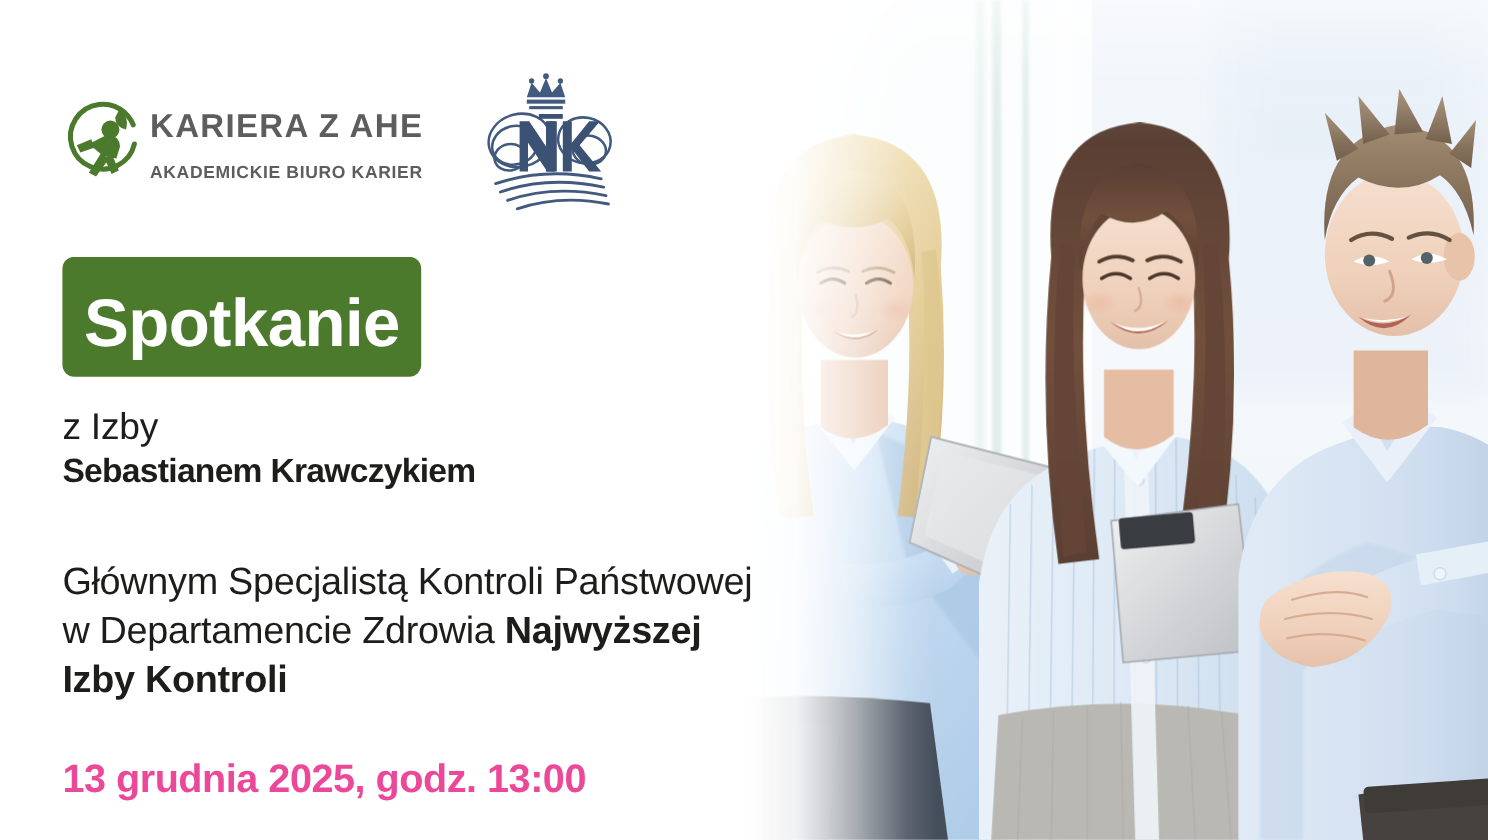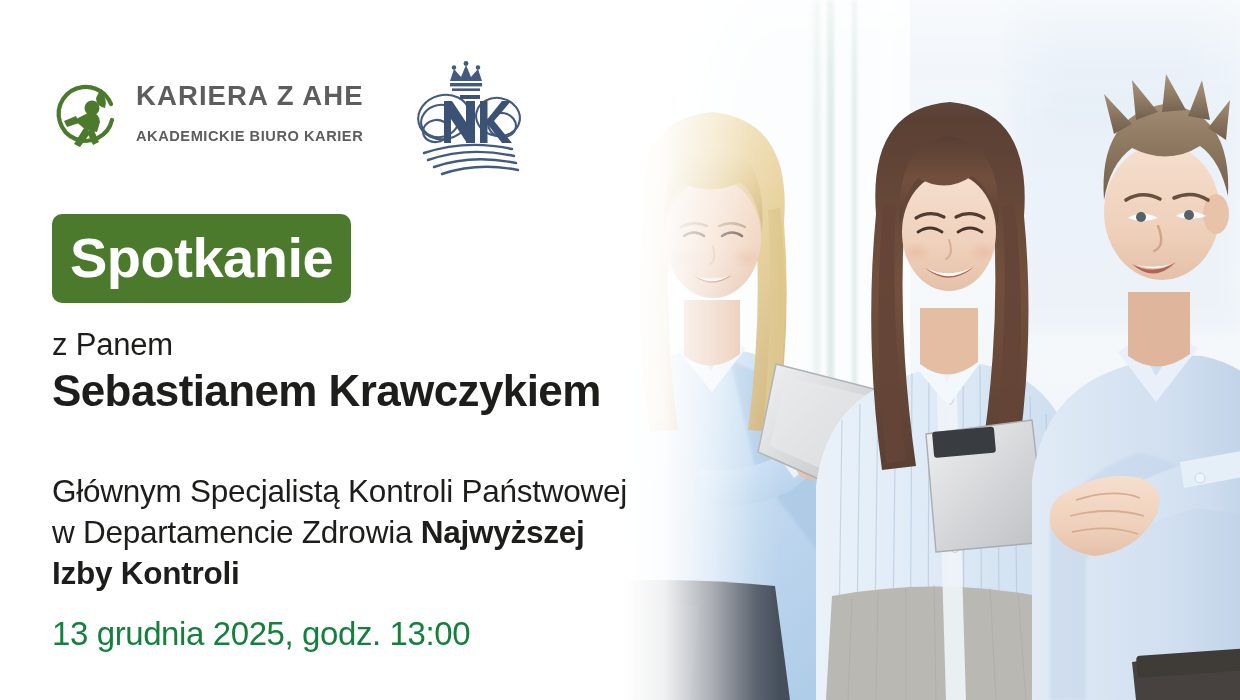--- a/index.html
+++ b/index.html
@@ -56,22 +56,22 @@
   .header {
     position: absolute;
     left: 52px;
     top: 55px;
     display: flex;
     align-items: center;
     gap: 42px;
   }
   .brand {
     display: flex;
-    align-items: flex-start;
-    gap: 14px;
+    align-items: flex-end;
+    gap: 3px;
   }
   .brand-mark { width: 70px; height: 70px; flex: 0 0 auto; display: block; }
   .brand-words { display: flex; flex-direction: column; gap: 3px; }
   .brand-title {
     font-size: 27.5px;
     font-weight: bold;
     letter-spacing: 1.1px;
     color: #5d5d5d;
     line-height: 1;
     white-space: nowrap;
@@ -97,57 +97,57 @@
   }
 
   .badge {
     display: inline-block;
     background: #4b7a2d;
     color: #ffffff;
     font-size: 56px;
     font-weight: bold;
     line-height: 1;
     letter-spacing: -0.5px;
-    padding: 16px 18px 17px 18px;
+    padding: 27px 18px 17px 18px;
     border-radius: 10px;
   }
 
   .lead {
     margin-top: 24px;
     font-size: 31px;
     font-weight: normal;
     color: #1d1d1b;
     line-height: 1.18;
     letter-spacing: -0.2px;
   }
   .name {
     margin-top: 2px;
-    font-size: 44px;
+    font-size: 28px;
     font-weight: bold;
     color: #1d1d1b;
     line-height: 1.12;
     letter-spacing: -0.6px;
     white-space: nowrap;
   }
 
   .role {
     margin-top: 56px;
     font-size: 31.5px;
     font-weight: normal;
     color: #1d1d1b;
     line-height: 1.3;
     letter-spacing: -0.25px;
   }
   .role b { font-weight: bold; }
 
   .date {
-    margin-top: 22px;
+    margin-top: 44px;
     font-size: 33px;
-    font-weight: normal;
-    color: #15803d;
+    font-weight: bold;
+    color: #ec4899;
     line-height: 1.1;
     letter-spacing: -0.4px;
     white-space: nowrap;
   }
 </style>
 </head>
 <body>
 
 <div class="poster">
 
@@ -461,21 +461,21 @@
         <path d="M 36 119 Q 72 107 112 115"></path>
       </g>
     </svg>
 
   </div>
 
   <div class="content">
 
     <div class="badge">Spotkanie</div>
 
-    <div class="lead">z Panem</div>
+    <div class="lead">z Izby</div>
 
     <div class="name">Sebastianem Krawczykiem</div>
 
     <div class="role"><span>Głównym Specjalistą Kontroli Państwowej w Departamencie Zdrowia </span><b>Najwyższej Izby Kontroli</b></div>
 
     <div class="date">13 grudnia 2025, godz. 13:00</div>
 
   </div>
 
 </div>

